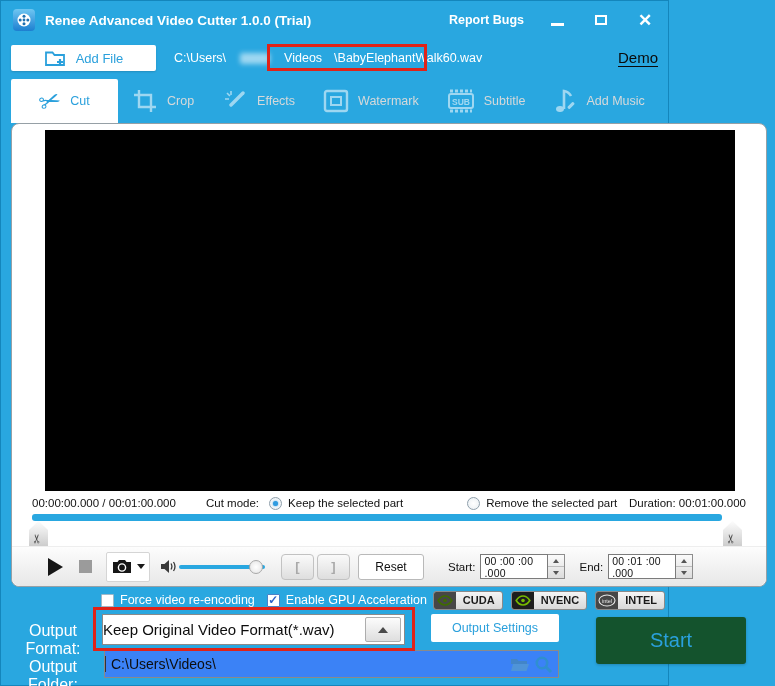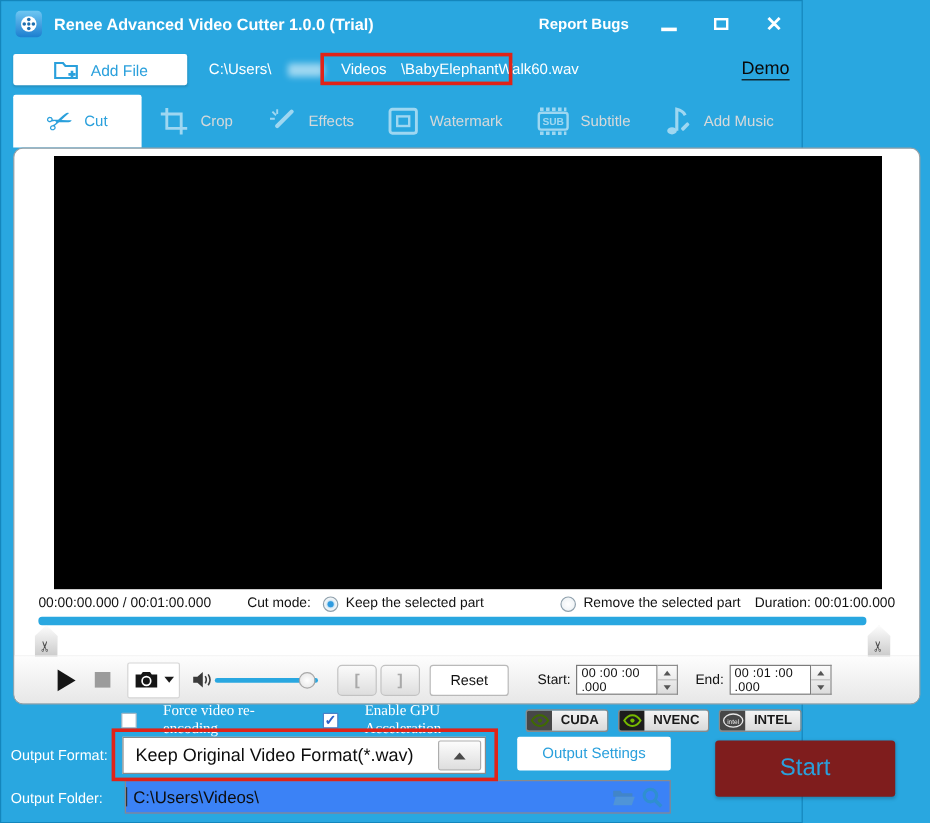--- a/index.html
+++ b/index.html
@@ -79,42 +79,42 @@
   .spin div { flex:1; display:flex; align-items:center; justify-content:center; cursor:pointer; }
   .spin .up::after { content:""; border-left:3.5px solid transparent; border-right:3.5px solid transparent; border-bottom:4.5px solid #555; }
   .spin .down::after { content:""; border-left:3.5px solid transparent; border-right:3.5px solid transparent; border-top:4.5px solid #555; }
   .spin .up { border-bottom:1px solid #bdbdbd; }
 
   
   .options-row { position:absolute; left:0; top:589px; right:0; height:20px; display:flex; align-items:center; padding-left:100px; }
   .checkbox { width:13px; height:13px; background:#fff; border:1px solid #9fb8c8; border-radius:1px; display:flex; align-items:center; justify-content:center; cursor:pointer; }
   .checkbox.checked { border-color:#4a82c8; }
   .checkbox.checked::after { content:"\2713"; color:#2f62c8; font-size:12px; font-weight:bold; line-height:1; }
-  .opt-label { color:#fff; font-size:12.5px; margin-left:22px;font-family:Liberation Serif, serif; }
+  .opt-label { color:#fff; font-size:12.5px; margin-left:6px; }
   .gpu-cb { margin-left:12px; }
   .badge { display:flex; align-items:stretch; height:19px; border:1px solid #8a8a8a; border-radius:3px; overflow:hidden; margin-left:8px; cursor:pointer; background:linear-gradient(180deg,#f5f5f5,#d9d9d9); }
   .badge .b-ico { width:22px; display:flex; align-items:center; justify-content:center; }
   .badge .b-ico.dark { background:#474747; }
   .badge .b-ico.black { background:#1d1d1d; }
   .badge .b-label { display:flex; align-items:center; padding:0 7px; font-size:11px; font-weight:bold; color:#1a1a1a; }
   .badge.first { margin-left:6px; }
 
   
-  .out-label { position:absolute; color:#fff; font-size:12px; text-align:left; width:88px; left:8px; }
+  .out-label { position:absolute; color:#fff; font-size:16px; text-align:center; width:88px; left:8px; }
   .fmt-label { top:621px; }
   .fld-label { top:657px; }
   .fmt-dropdown { position:absolute; left:101px; top:613px; width:303px; height:31px; background:#fff; border:1px solid #8a8a8a; display:flex; align-items:center; cursor:pointer; }
-  .fmt-value { font-size:15px; color:#0d0d0d; padding-left:10px; flex:1; white-space:nowrap; overflow:hidden; }
+  .fmt-value { font-size:15px; color:#0d0d0d; padding-left:0; flex:1; white-space:nowrap; overflow:hidden; }
   .fmt-btn { width:36px; height:25px; margin-right:3px; border:1px solid #adadad; border-radius:2px; background:linear-gradient(180deg,#fcfcfc,#dedede); display:flex; align-items:center; justify-content:center; cursor:pointer; }
   .fmt-btn::after { content:""; border-left:5px solid transparent; border-right:5px solid transparent; border-bottom:6px solid #4a4a4a; }
   .settings-btn { position:absolute; left:430px; top:613px; width:128px; height:28px; background:#fff; border-radius:2px; display:flex; align-items:center; justify-content:center; color:#2aa0dc; font-size:12.5px; cursor:pointer; }
   .folder-input { position:absolute; left:103px; top:649px; width:455px; height:28px; background:#3b82f6; border:1px solid #8a8a8a; display:flex; align-items:center; }
   .folder-value { font-size:14px; color:#0d0d0d; padding-left:5px; flex:1; border-left:1px solid #333; }
   .fld-icons { display:flex; align-items:center; gap:4px; padding-right:5px; }
-  .start-btn { position:absolute; left:595px; top:616px; width:150px; height:47px; background:#7f1d1d; border-radius:3px; display:flex; align-items:center; justify-content:center; color:#2aa0dc; font-size:20px; cursor:pointer; box-shadow:0 1px 3px rgba(0,0,0,.2); }
+  .start-btn { position:absolute; left:595px; top:616px; width:150px; height:47px; background:#14532d; border-radius:3px; display:flex; align-items:center; justify-content:center; color:#2aa0dc; font-size:20px; cursor:pointer; box-shadow:0 1px 3px rgba(0,0,0,.2); }
 
   .ico { display:inline-flex; align-items:center; justify-content:center; }
 </style>
 </head>
 <body>
 
 <div class="window">
 
   <div class="titlebar">
     <div class="app-icon">

